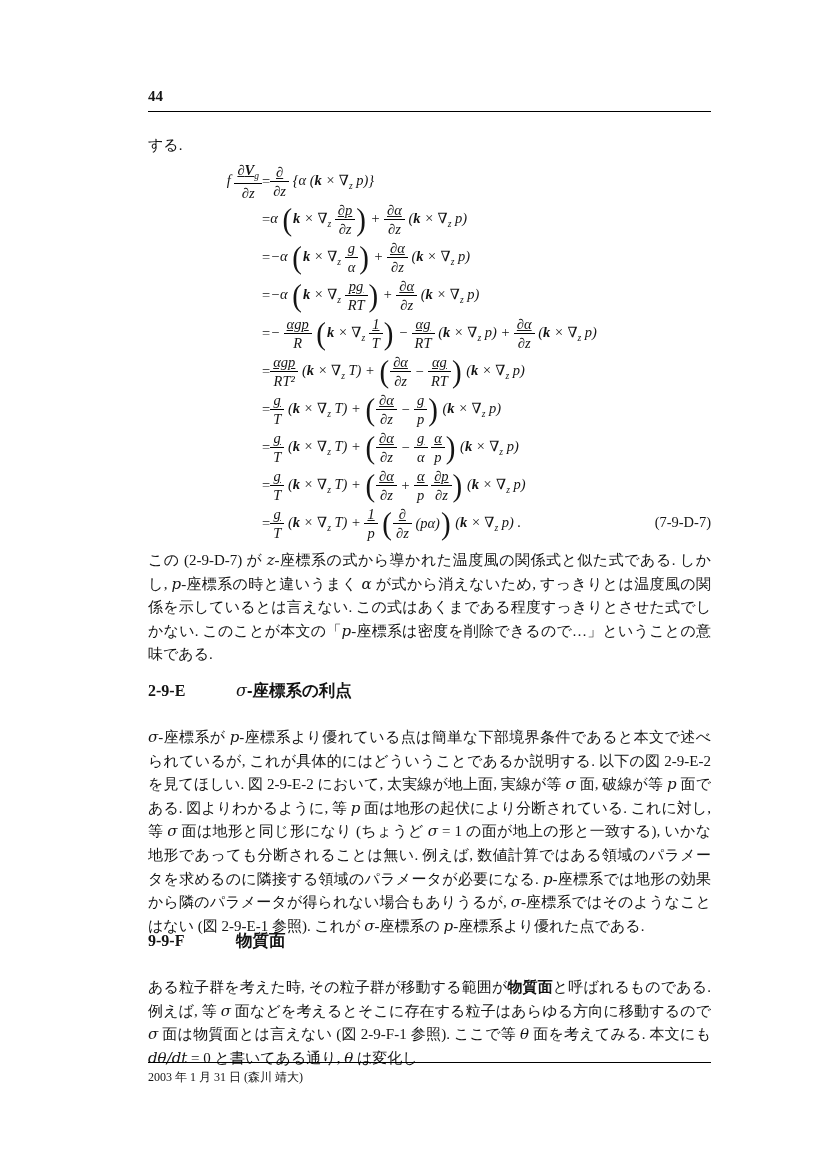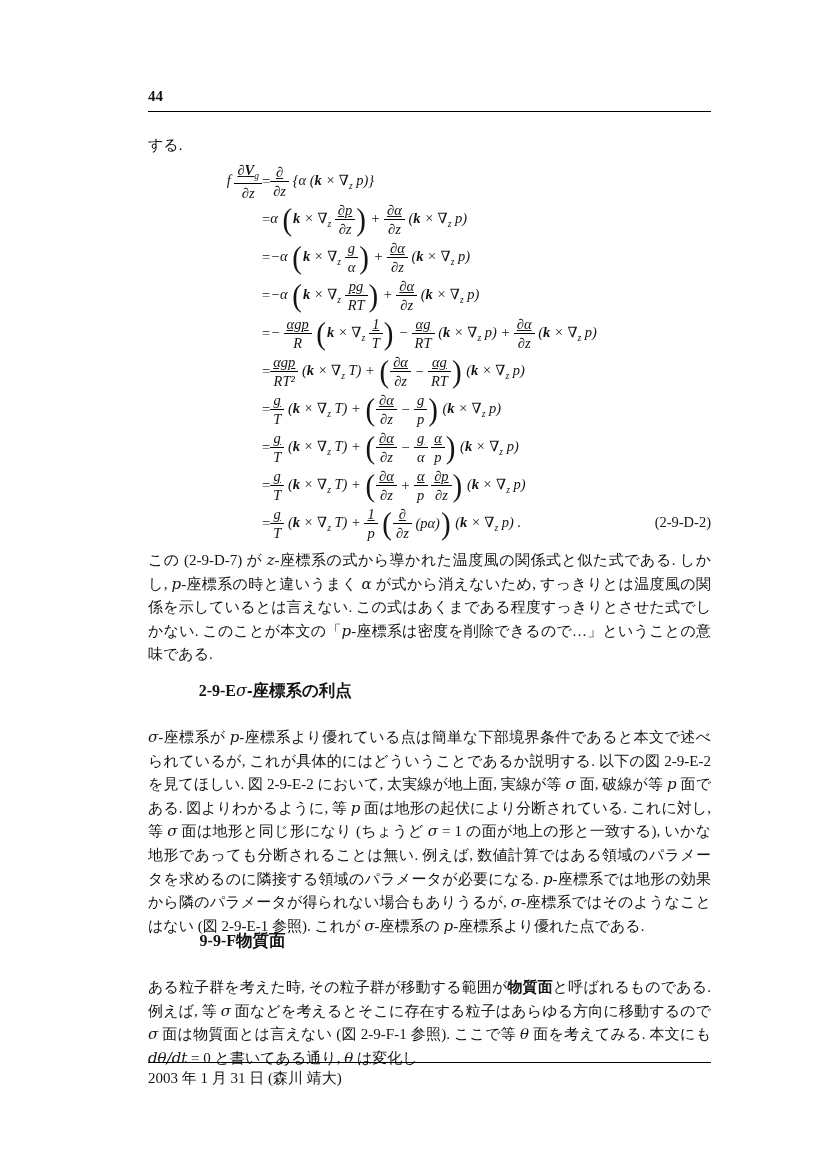--- a/index.html
+++ b/index.html
@@ -21,21 +21,21 @@
 
   
   .para{font-size:15px;line-height:23.6px;text-align:justify;}
   .intro{top:134px;}
   .p1{top:549px;}
   .p2{top:726px;}
   .p3{top:976px;}
   .para i, .sec-title i{font-style:italic;font-family:"DejaVu Serif","Liberation Serif",serif;}
 
   
-  .sec{display:flex;align-items:baseline;text-align:right;}
+  .sec{display:flex;align-items:baseline;}
   .secE{top:680px;}
   .secF{top:930px;}
   .sec-num{font-weight:bold;font-size:16px;width:88px;}
   .sec-title{font-family:"Liberation Sans","DejaVu Sans",sans-serif;font-weight:bold;font-size:16.5px;}
   .sec-title i{font-weight:normal;font-size:16px;}
 
   
   .eqwrap{top:162px;}
   table.eq{border-collapse:collapse;margin-left:42px;font-size:14.5px;font-style:italic;}
   table.eq td{padding:0;height:38px;vertical-align:middle;white-space:nowrap;}
@@ -47,21 +47,21 @@
   .frac .num{display:block;padding:0 3px 1px;text-decoration:underline;}
   .frac .den{display:block;border-top:1px solid #000;padding:1px 3px 0;}
   .pgrp{display:inline-flex;align-items:center;vertical-align:middle;}
   .pgrp > span{white-space:pre;}
   .bigd{font-size:29px;font-weight:300;line-height:1;font-style:normal;display:inline-block;transform:scaleY(1.12);padding:0 1px;}
   table.eq sub, .para sub{font-size:9.5px;}
   table.eq b{font-weight:bold;}
 
   
   .ftr-rule{top:1062px;border-top:1px solid #000;}
-  .ftr{top:1069px;font-size:15px;}
+  .ftr{top:1069px;font-size:12px;}
 </style>
 </head>
 <body>
 
 <div class="abs content-x hdr">
   <span class="hdr-left">
     <span class="pageno">44</span>
   </span>
 </div>
 <div class="abs content-x rule hdr-rule"></div>
@@ -169,21 +169,21 @@
           <td class="eq-rel">=</td>
           <td class="eq-rhs"><span class="frac"><span class="num">g</span><span class="den">T</span></span><span> (<b>k</b> × ∇<sub>z</sub> T) + </span><span class="frac"><span class="num">1</span><span class="den">p</span></span><span> </span><span class="pgrp">
               <span class="bigd">(</span>
               <span class="frac"><span class="num">∂</span><span class="den">∂z</span></span>
               <span> (pα)</span>
               <span class="bigd">)</span>
             </span><span> (<b>k</b> × ∇<sub>z</sub> p) .</span></td>
         </tr>
       </tbody>
   </table>
-  <span class="abs eq-tag-abs">(2-9-D-2)</span>
+  <span class="abs eq-tag-abs">(7-9-D-7)</span>
 </div>
 
 <div class="abs content-x para p1">この (2-9-D-7) が <i>z</i>-座標系の式から導かれた温度風の関係式と似た式である. しかし, <i>p</i>-座標系の時と違いうまく <i>α</i> が式から消えないため, すっきりとは温度風の関係を示しているとは言えない. この式はあくまである程度すっきりとさせた式でしかない. このことが本文の「<i>p</i>-座標系は密度を削除できるので…」ということの意味である.</div>
 
 <div class="abs content-x sec secE">
   <span class="sec-num">2-9-E</span>
   <span class="sec-title"><i>σ</i>-座標系の利点</span>
 </div>
 <div class="abs content-x para p2"><i>σ</i>-座標系が <i>p</i>-座標系より優れている点は簡単な下部境界条件であると本文で述べられているが, これが具体的にはどういうことであるか説明する. 以下の図 2-9-E-2 を見てほしい. 図 2-9-E-2 において, 太実線が地上面, 実線が等 <i>σ</i> 面, 破線が等 <i>p</i> 面である. 図よりわかるように, 等 <i>p</i> 面は地形の起伏により分断されている. これに対し, 等 <i>σ</i> 面は地形と同じ形になり (ちょうど <i>σ</i> = 1 の面が地上の形と一致する), いかな地形であっても分断されることは無い. 例えば, 数値計算ではある領域のパラメータを求めるのに隣接する領域のパラメータが必要になる. <i>p</i>-座標系では地形の効果から隣のパラメータが得られない場合もありうるが, <i>σ</i>-座標系ではそのようなことはない (図 2-9-E-1 参照). これが <i>σ</i>-座標系の <i>p</i>-座標系より優れた点である.</div>
 

